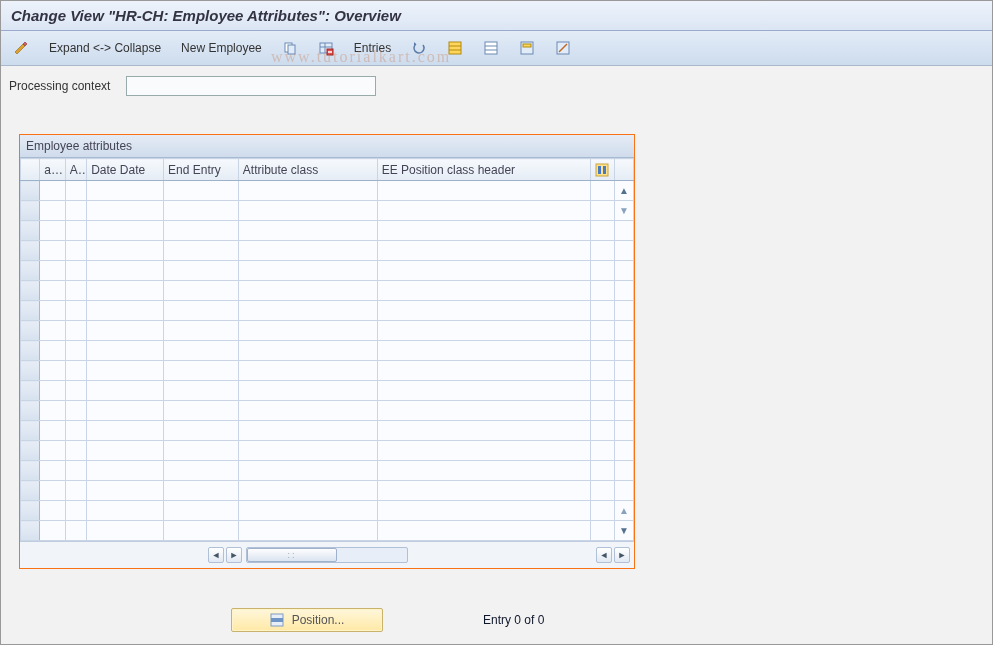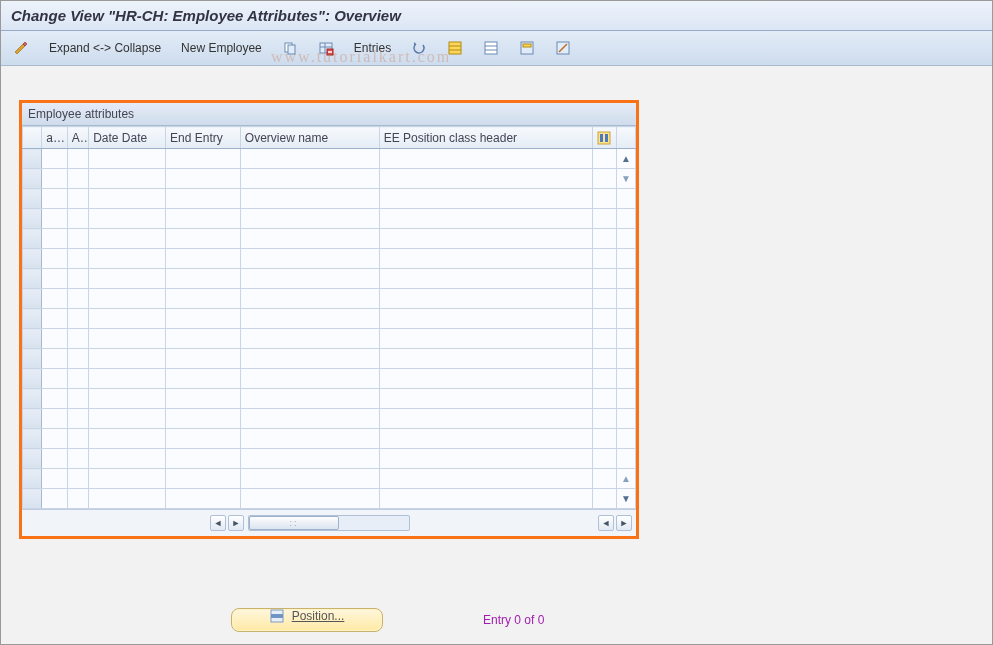--- a/index.html
+++ b/index.html
@@ -76,21 +76,21 @@
     border: 1px solid #9aa;
     background: #fafbfc;
     box-sizing:border-box;
     padding: 0 4px;
   }
 
   
   .table-panel {
     margin: 34px 8px 0 18px;
     width: 614px;
-    border: 3px solid #f97316;
+    border: 1px solid #f97316;
     background:#4c1d95;
     box-shadow: 0 1px 0 #c7d2e3 inset;
   }
   .panel-title {
     background: linear-gradient(#e5ecf6, #cfdcec);
     border-bottom: 1px solid #a8bad2;
     padding: 4px 6px;
     color: #445;
   }
   .grid-wrap {
@@ -211,30 +211,30 @@
     align-items:center;
     gap: 100px;
     padding-left: 230px;
   }
   .pos-btn {
     width: 150px;
     height: 22px;
     border:1px solid #c8b26c;
     background: linear-gradient(#fff7dc,#ffe9a5);
     display:inline-flex;
+    align-items:center;
     justify-content:center;
     gap:8px;
-    border-radius:8px;
+    border-radius:2px;
     color:#555;
     box-shadow:inset 0 0 0 1px #fff3c9;
-    text-decoration:underline;
   }
   .pos-btn .icon { width:14px;height:14px;display:inline-flex;align-items:center;justify-content:center; }
   .entry-text {
-    color:#a21caf;
+    color:#0f172a;
   }
 
   
   svg { display:block; }
 
   
   .watermark {
     position:absolute;
     left:270px;
     top:47px;
@@ -342,20 +342,24 @@
       <span class="icon">
         <svg width="16" height="16" viewBox="0 0 16 16">
           <rect x="2" y="2" width="12" height="12" fill="#e2ecf8" stroke="#6b89b3"></rect>
           <path d="M4 12 L12 4" stroke="#c06820" stroke-width="1.5"></path>
         </svg>
       </span>
     </span>
 
   </div>
 
+  <div class="context-row">
+    <label>Processing context</label>
+    <input type="text" value="" style="">
+  </div>
 
   <div class="table-panel">
     <div class="panel-title">Employee attributes</div>
 
     <div class="grid-wrap">
       <table class="grid">
         <colgroup>
           <col class="col-sel">
           <col class="col-a1">
           <col class="col-a2">
@@ -366,21 +370,21 @@
           <col class="col-cfg">
           <col class="col-sb">
         </colgroup>
         <thead>
           <tr>
             <th></th>
             <th>a...</th>
             <th>A..</th>
             <th>Date Date</th>
             <th>End Entry</th>
-            <th>Overview name</th>
+            <th>Attribute class</th>
             <th>EE Position class header</th>
             <th class="cfg-cell">
               <span class="icon">
                 <svg width="14" height="14" viewBox="0 0 14 14">
                   <rect x="1" y="1" width="12" height="12" fill="#ffe28a" stroke="#c9a43a"></rect>
                   <rect x="3" y="3" width="3" height="8" fill="#4a7abf"></rect>
                   <rect x="8" y="3" width="3" height="8" fill="#4a7abf"></rect>
                 </svg>
               </span>
             </th>

